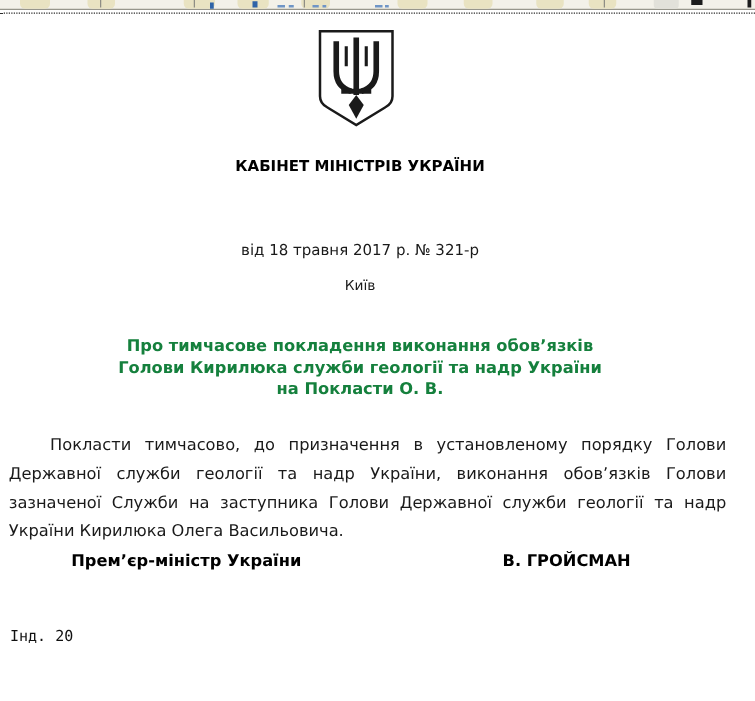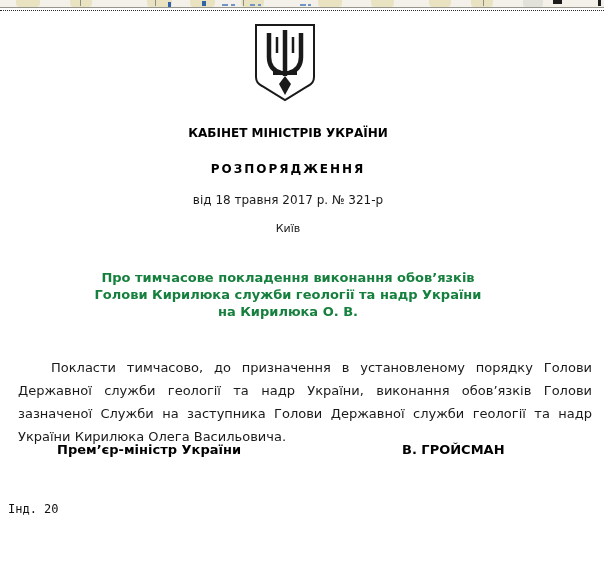--- a/index.html
+++ b/index.html
@@ -22,21 +22,21 @@
   .dotted{position:absolute;top:10px;left:0;width:604px;height:0;border-top:1px dotted #2a2a2a;}
   
   .emblem{position:absolute;left:252px;top:22px;width:66px;height:80px;}
   .center-line{position:absolute;left:0;width:576px;text-align:center;}
   .org{top:126px;font-size:12px;font-weight:bold;color:#000;}
   .doctype{top:162px;font-size:12px;font-weight:bold;letter-spacing:2px;color:#000;}
   .dateline{top:193px;font-size:12px;}
   .city{top:222px;font-size:11px;}
   .title{top:269px;font-size:13px;font-weight:bold;line-height:17px;color:#15803d;}
   .bodytext{
-    position:absolute;top:340px;left:2px;width:574px;margin:16px;
+    position:absolute;top:340px;left:2px;width:574px;margin:5px;
     font-size:13px;line-height:23px;text-align:justify;text-indent:33px;
   }
   .sigpos{position:absolute;top:442px;left:57px;font-size:13px;font-weight:bold;color:#000;}
   .signame{position:absolute;top:442px;left:402px;font-size:13px;font-weight:bold;color:#000;}
   .index{position:absolute;top:502px;left:8px;font-size:12px;font-family:"DejaVu Sans Mono",monospace;color:#111;}
 </style>
 </head>
 <body>
 
 <div class="screen">
@@ -81,28 +81,27 @@
         <path d="M33 8 V54" stroke-width="4.5"></path>
         <path d="M25 15 V31" stroke-width="2.5"></path>
         <path d="M41 15 V31" stroke-width="2.5"></path>
         <path d="M21 51 H45" stroke-width="4"></path>
       </g>
       <path d="M33 54 L27 62 L33 73 L39 62 Z" fill="#1a1a1a"></path>
     </svg>
   </div>
 
   <div class="center-line org">КАБІНЕТ МІНІСТРІВ УКРАЇНИ</div>
-  <div class="center-line doctype">РОЗПОРЯДЖЕННЯ</div>
   <div class="center-line dateline">від 18 травня 2017 р. № 321-р</div>
   <div class="center-line city">Київ</div>
 
   <div class="center-line title">
     <div>Про тимчасове покладення виконання обов’язків</div>
     <div>Голови Кирилюка служби геології та надр України</div>
-    <div>на Кирилюка О. В.</div>
+    <div>на Покласти О. В.</div>
   </div>
 
   <p class="bodytext">Покласти тимчасово, до призначення в установленому порядку Голови Державної служби геології та надр України, виконання обов’язків Голови зазначеної Служби на заступника Голови Державної служби геології та надр України Кирилюка Олега Васильовича.</p>
 
   <div class="sigpos">Прем’єр-міністр України</div>
   <div class="signame">В. ГРОЙСМАН</div>
 
   <div class="index">Інд. 20</div>
 
 </div>

